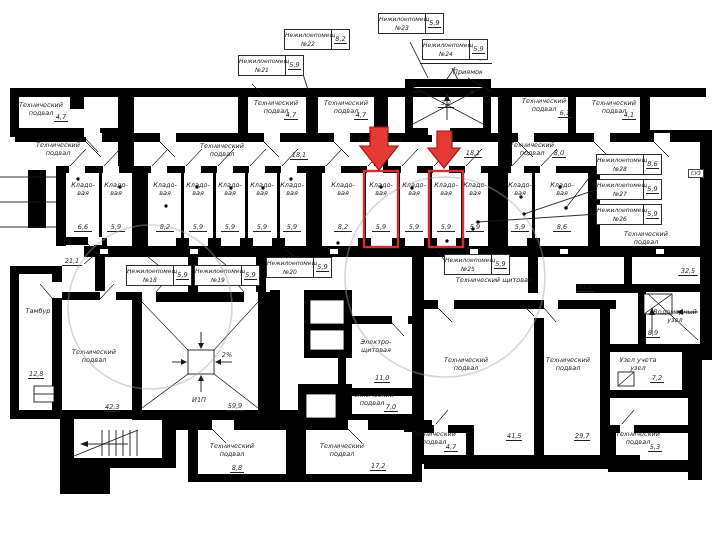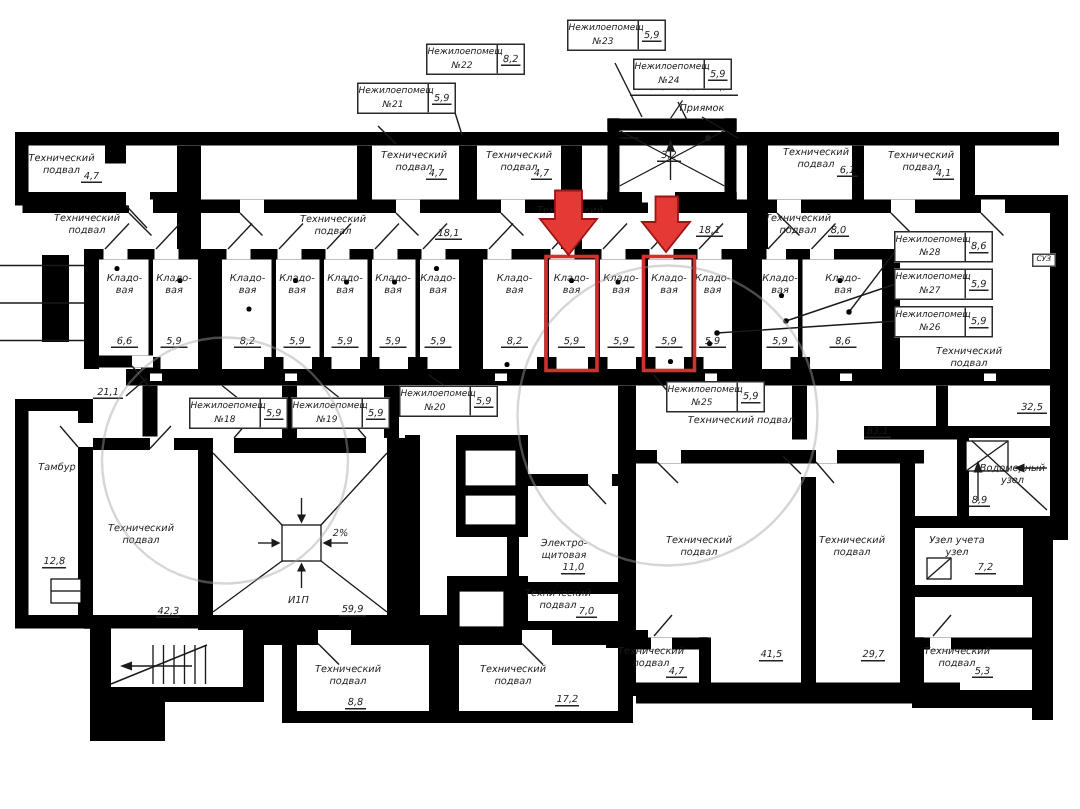--- a/index.html
+++ b/index.html
@@ -362,21 +362,21 @@
       </div>
   <div class="ar" style="left:552px;top:150px;width:14px">8,0</div>
   <div class="lbl" style="left:356px;top:137px;width:48px">
         <span class="ln">Технический</span>
         <span class="ln">подвал</span>
       </div>
   <div class="lbl" style="left:622px;top:231px;width:48px">
         <span class="ln">Технический</span>
         <span class="ln">подвал</span>
       </div>
-  <div class="lbl" style="left:444px;top:277px;width:100px">Технический подвал</div>
+  <div class="lbl" style="left:444px;top:277px;width:100px">Технический щитовая</div>
   <div class="ar" style="left:576px;top:284px;width:18px">83,1</div>
   <div class="lbl" style="left:70px;top:349px;width:48px">
         <span class="ln">Технический</span>
         <span class="ln">подвал</span>
       </div>
   <div class="ar" style="left:104px;top:404px;width:16px">42,3</div>
   <div class="lbl" style="left:440px;top:357px;width:52px">
         <span class="ln">Технический</span>
         <span class="ln">подвал</span>
       </div>
@@ -400,21 +400,21 @@
         <span class="ln">Технический</span>
         <span class="ln">подвал</span>
       </div>
   <div class="ar" style="left:230px;top:465px;width:14px">8,8</div>
   <div class="lbl" style="left:314px;top:443px;width:56px">
         <span class="ln">Технический</span>
         <span class="ln">подвал</span>
       </div>
   <div class="ar" style="left:370px;top:463px;width:16px">17,2</div>
 
-  <div class="lbl" style="left:352px;top:359px;width:48px">
+  <div class="lbl" style="left:352px;top:339px;width:48px">
         <span class="ln">Электро-</span>
         <span class="ln">щитовая</span>
       </div>
   <div class="ar" style="left:374px;top:375px;width:16px">11,0</div>
   <div class="lbl" style="left:348px;top:392px;width:48px">
         <span class="ln">Технический</span>
         <span class="ln">подвал</span>
       </div>
   <div class="ar" style="left:384px;top:404px;width:14px">7,0</div>
   <div class="lbl" style="left:612px;top:357px;width:52px">

